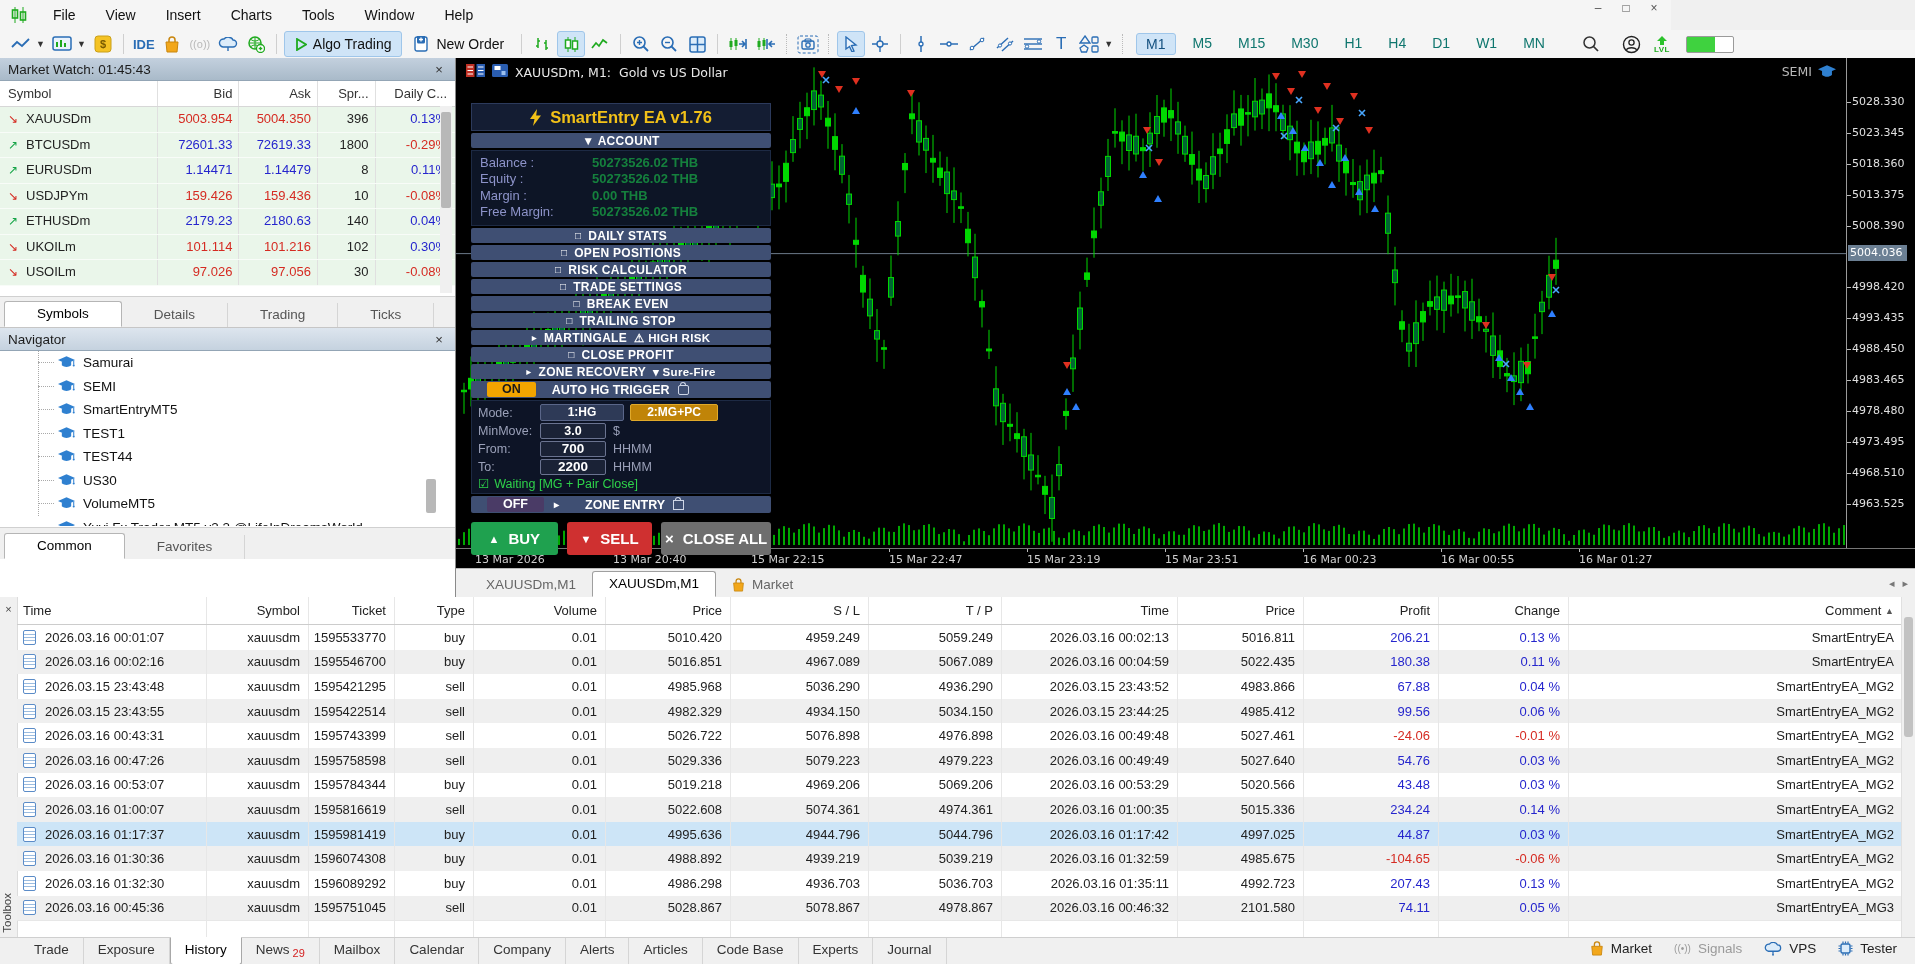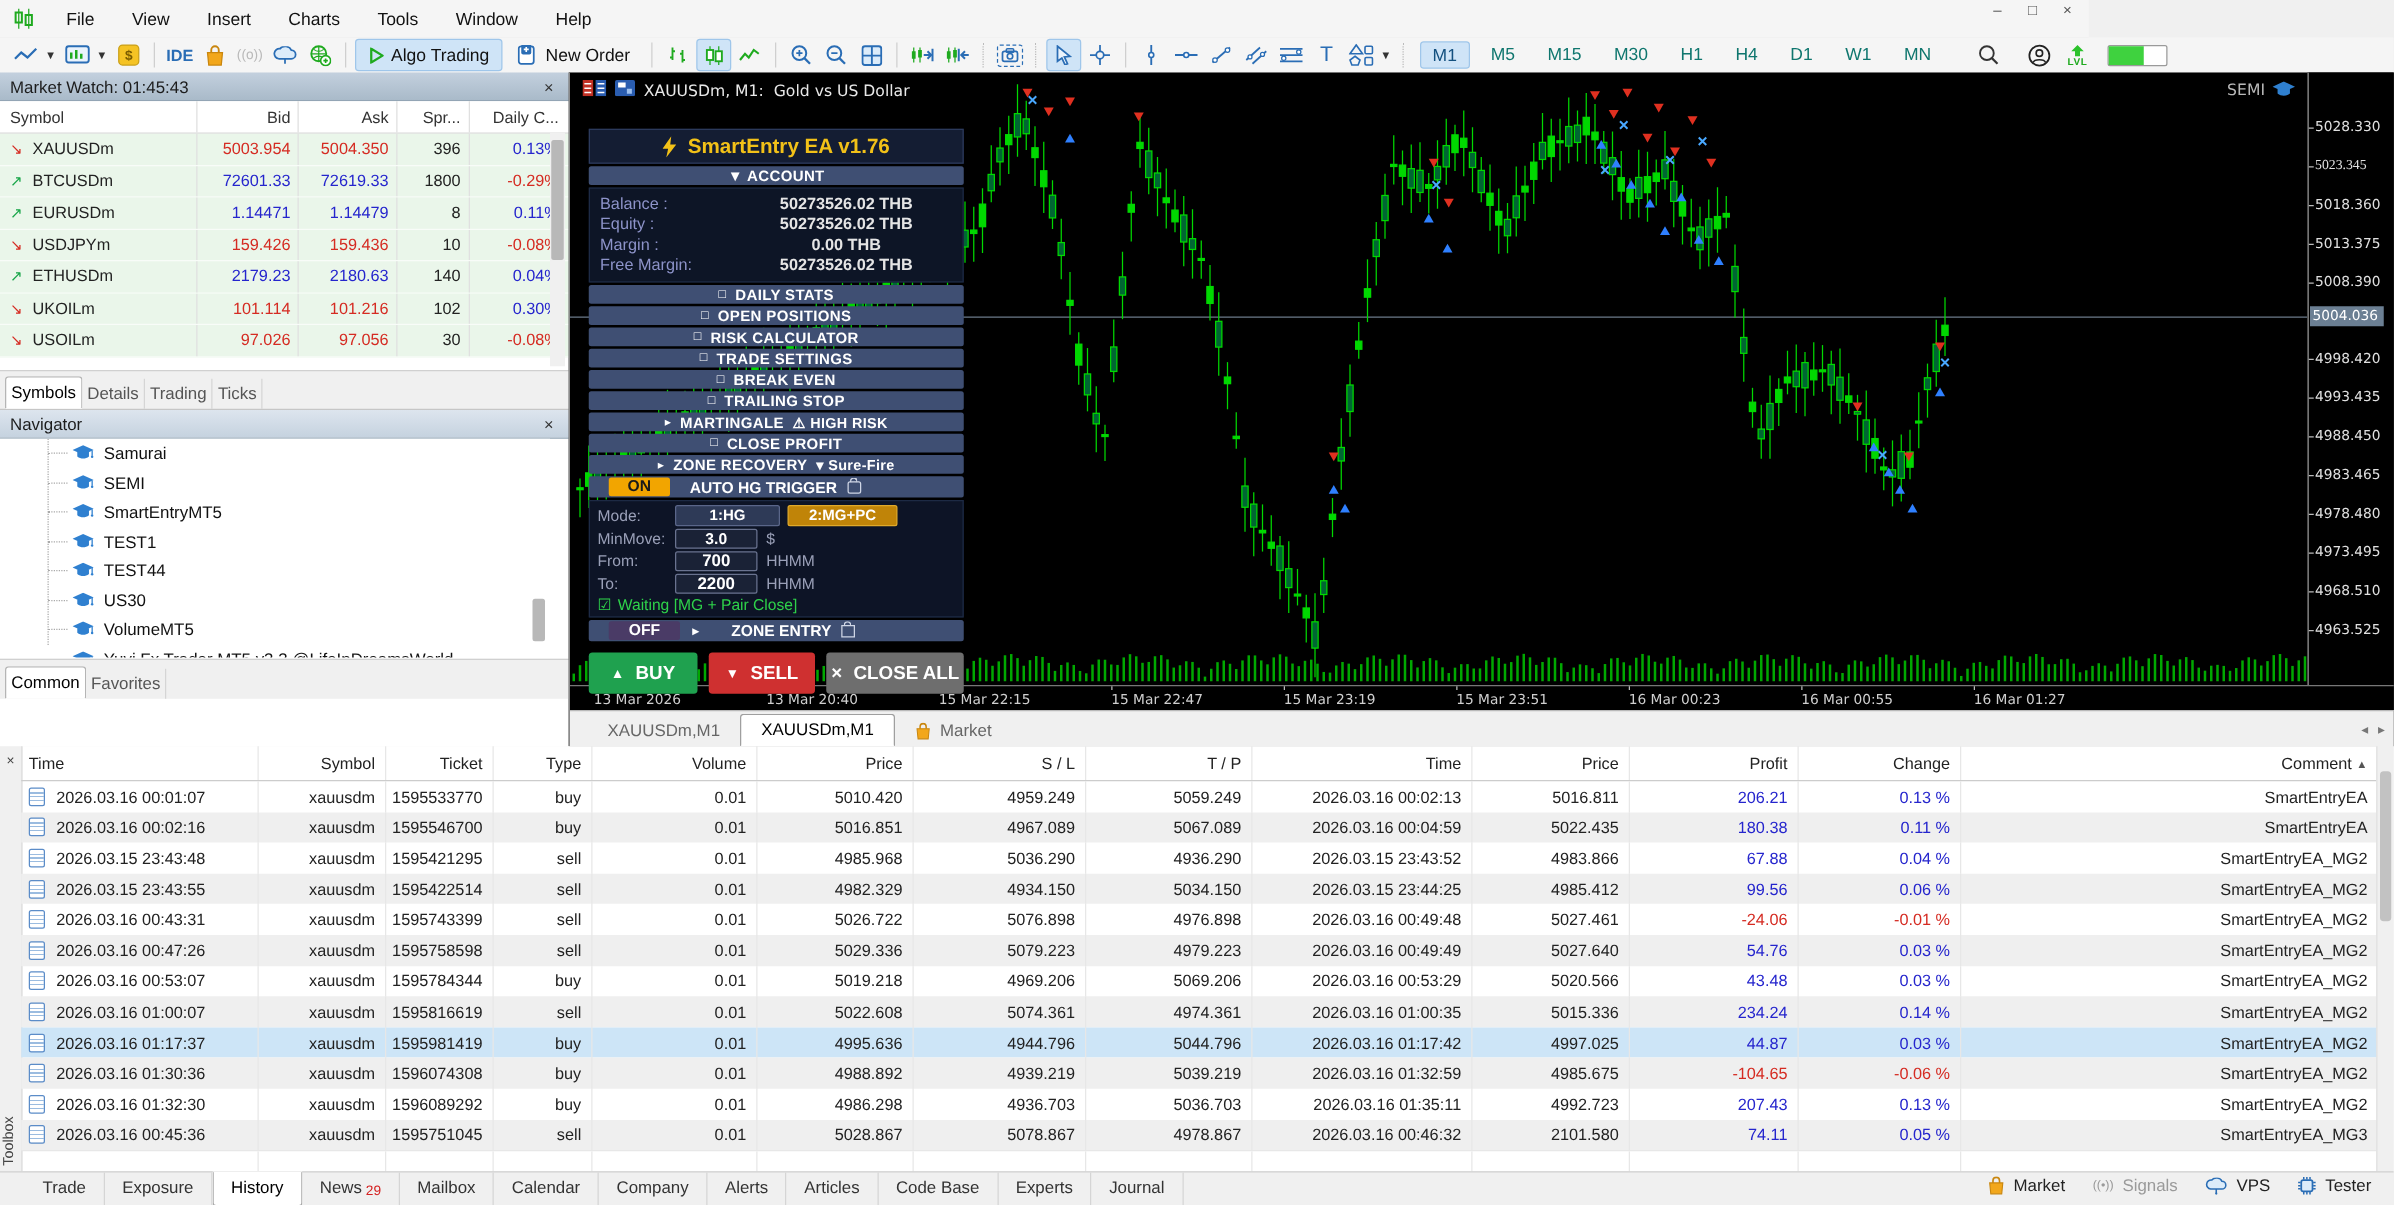--- a/index.html
+++ b/index.html
@@ -36,21 +36,21 @@
   .c-sym{width:150px;padding-left:8px;display:flex;align-items:center;gap:8px;border-right:1px solid #e0e0e0;}
   .c-bid{width:75px;text-align:right;padding-right:6px;border-right:1px solid #e0e0e0;}
   .c-ask{width:72px;text-align:right;padding-right:6px;border-right:1px solid #e0e0e0;}
   .c-spr{width:51px;text-align:right;padding-right:6px;border-right:1px solid #e0e0e0;}
   .c-dly{width:72px;text-align:right;padding-right:8px;}
   .red{color:#d52b22;} .blue{color:#2525cd;}
   .dir{font-size:12px;} .dir.up{color:#17a548;} .dir.down{color:#d52b22;}
   .vsb{position:absolute;background:#f0f0f0;width:12px;}
   .vsb i{position:absolute;left:1px;right:1px;background:#b8b8b8;border-radius:2px;}
   .tabstrip{position:absolute;left:0;width:455px;height:30px;background:#f0f0f0;border-top:1px solid #d0d0d0;border-bottom:1px solid #c6c6c6;display:flex;align-items:flex-end;}
-  .tab{padding:4px 4px;font-size:13.5px;color:#555;border-right:1px solid #d5d5d5;line-height:16px;}
+  .tab{padding:4px 32px;font-size:13.5px;color:#555;border-right:1px solid #d5d5d5;line-height:16px;}
   .tab.on{background:#fff;border:1px solid #b5b5b5;border-bottom:1px solid #fff;border-radius:3px 3px 0 0;color:#000;margin-left:4px;}
   #navtree{position:absolute;left:0;top:360px;width:440px;height:208px;overflow:hidden;background:#fff;}
   .treeline{position:absolute;left:38px;top:0;bottom:10px;border-left:1px dotted #a9a9a9;}
   .nav-item{display:flex;align-items:center;gap:8px;height:23.5px;padding-left:58px;position:relative;font-size:13.5px;color:#111;}
   .nav-item::before{content:"";position:absolute;left:38px;width:16px;border-top:1px dotted #a9a9a9;}
   
   #chartwin{position:absolute;left:455px;top:58px;width:1460px;height:539px;background:#000;border-left:1px solid #8a8a8a;}
   #chartsvg{position:absolute;left:0;top:0;}
   #paxis{position:absolute;left:1390px;top:0;width:70px;height:490px;background:#000;border-left:1px solid #9a9a9a;}
   .pl{position:absolute;left:5px;color:#e0e0e0;font-size:11px;font-family:"DejaVu Sans",sans-serif;}
@@ -67,21 +67,21 @@
   #tabarrows{margin-left:auto;padding-right:8px;color:#777;font-size:11px;display:flex;gap:8px;align-items:center;height:100%;}
   
   #ea{position:absolute;left:15px;top:45px;width:300px;font-family:"Liberation Sans",sans-serif;}
   #ea .hd{height:26px;background:#141d33;border:1px solid #2c3a5c;display:flex;align-items:center;justify-content:center;gap:9px;color:#f2c118;font-size:16.5px;font-weight:bold;margin-bottom:2px;}
   .bar{height:15px;background:#3f4f73;border-radius:2px;margin-bottom:2px;display:flex;align-items:center;justify-content:center;gap:7px;color:#fff;font-size:12px;font-weight:bold;letter-spacing:.3px;}
   .bar .pre{font-size:10px;font-weight:normal;}
   .bar .suf{font-size:11.5px;}
   #acctbody{background:#0d1526;border:1px solid #1d2a44;padding:3px 8px 5px;margin-bottom:2px;}
   .acct-row{display:flex;height:16.5px;align-items:center;font-size:13px;}
   .acct-row .l{width:112px;color:#8d93c9;}
-  .acct-row .v{color:#e5e5e5;font-weight:bold;flex:1;text-align:center;}
+  .acct-row .v{color:#15803d;font-weight:bold;flex:1;}
   #autobar{height:17px;background:#3f4f73;border-radius:2px;margin-bottom:2px;display:flex;align-items:center;color:#fff;font-size:12.5px;font-weight:bold;}
   #autobar .on{background:#f2a500;color:#1a1a1a;padding:0 15px;height:15px;line-height:15px;border-radius:2px;margin:0 16px 0 16px;}
   #eabody{background:#0d1426;border:1px solid #1d2a44;padding:3px 6px 2px;margin-bottom:2px;}
   .ea-row{display:flex;align-items:center;height:17px;font-size:12.5px;color:#9aa0b8;margin-bottom:1px;}
   .ea-row .lab{width:62px;}
   .mbtn{background:#2e3a57;border:1px solid #5a6689;color:#fff;font-weight:bold;font-size:12px;text-align:center;height:15px;line-height:15px;border-radius:2px;}
   .mbtn.sel{background:#c08408;border-color:#e0a92a;}
   .inp{width:64px;height:14px;line-height:14px;background:#1a2236;border:1px solid #6a7390;color:#fff;font-weight:bold;font-size:12.5px;text-align:center;border-radius:2px;margin-right:7px;}
   #waiting{color:#2ed24a;font-size:12.5px;height:15px;display:flex;align-items:center;gap:5px;}
   #zonebar{height:17px;background:#3f4f73;border-radius:2px;display:flex;align-items:center;color:#fff;font-size:12.5px;font-weight:bold;}
@@ -1258,21 +1258,21 @@
     <span style="display:flex;">
         <svg width="18" height="14" viewBox="0 0 20 15">
           <polygon points="10,0 20,4.5 10,9 0,4.5" fill="#2f80d0"></polygon>
           <path d="M4.5,6.5 v4.2 c3.2,2.6 7.8,2.6 11,0 V6.5" fill="#2f80d0"></path>
         </svg>
       </span>
   </div>
   <div id="paxis">
     <div id="ptag" style="top: 186.623px;">5004.036</div>
   <div class="pl" style="top: 37px;">5028.330</div>
-      <div class="pl" style="top: 67.9px; font-family: Liberation Serif, serif;">5023.345</div>
+      <div class="pl" style="top: 67.9px;">5023.345</div>
       <div class="pl" style="top: 98.8px;">5018.360</div>
       <div class="pl" style="top: 129.7px;">5013.375</div>
       <div class="pl" style="top: 160.6px;">5008.390</div>
       <div class="pl" style="top: 222.4px;">4998.420</div>
       <div class="pl" style="top: 253.3px;">4993.435</div>
       <div class="pl" style="top: 284.2px;">4988.450</div>
       <div class="pl" style="top: 315.1px;">4983.465</div>
       <div class="pl" style="top: 346px;">4978.480</div>
       <div class="pl" style="top: 376.9px;">4973.495</div>
       <div class="pl" style="top: 407.8px;">4968.510</div>

